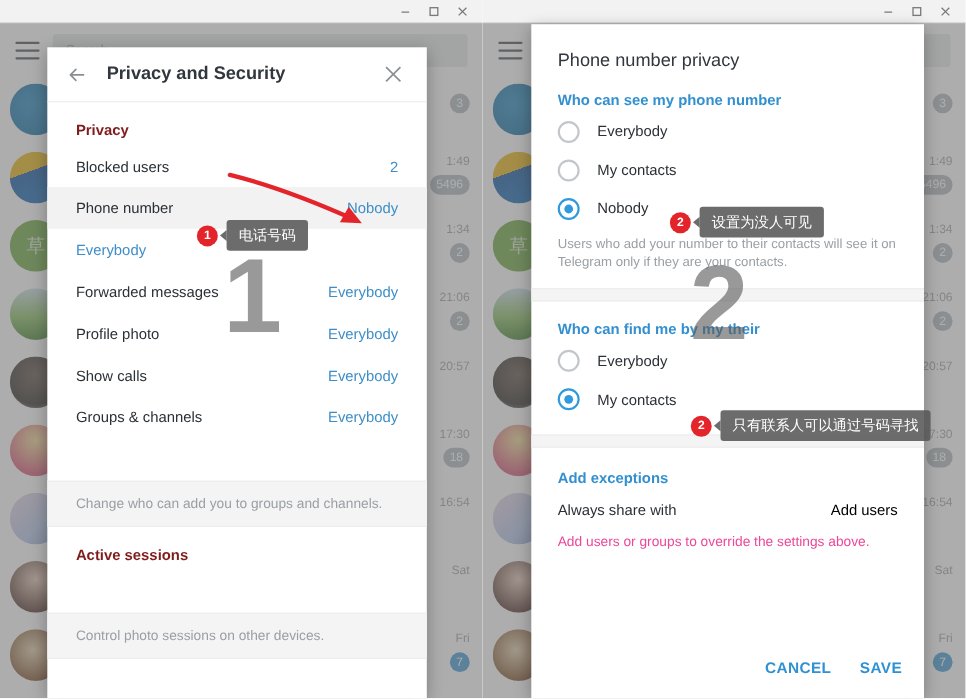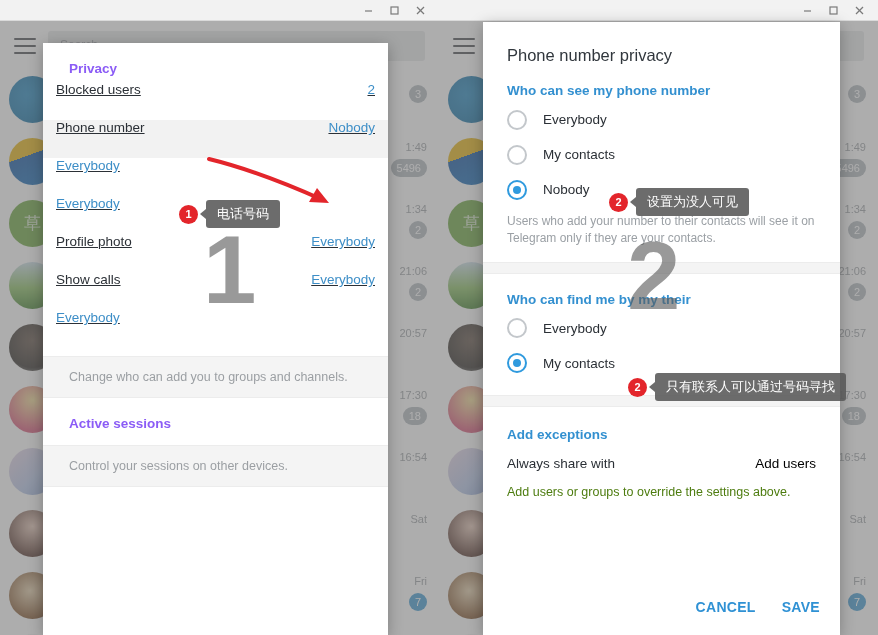--- a/index.html
+++ b/index.html
@@ -83,33 +83,33 @@
   }
   .icon-btn{
     width:30px;height:30px;display:flex;align-items:center;justify-content:center;
     color:#888b8e;flex:none;
   }
   .sheet-title{
     flex:1;margin-left:12px;font-size:16.5px;font-weight:bold;color:#31373d;
   }
 
   .section-title{
-    color:#8b5cf6;font-size:13.5px;font-weight:bold;
+    color:#7f1d1d;font-size:13.5px;font-weight:bold;
     padding:18px 20px 6px 26px;
   }
   .row{
-    position:relative;height:38px;display:flex;align-items:flex-start;
-    padding:0 13px;box-sizing:border-box;font-size:13.5px;color:#2b3036;text-decoration:underline;
+    position:relative;height:38px;display:flex;align-items:center;
+    padding:0 26px;box-sizing:border-box;font-size:13.5px;color:#2b3036;
   }
   .row .lbl{flex:1;}
   .row .val{color:#3d8ec7;font-size:13.5px;}
   .row.hl{background:#f2f2f2;}
   .note{
     background:#f4f4f4;border-top:1px solid #ececec;border-bottom:1px solid #ececec;
-    padding:13px 26px;font-size:12.5px;color:#9b9fa3;
+    padding:13px 26px;font-size:12.5px;color:#9b9fa3;margin-top:31px;
   }
   .spacer8{height:8px;}
 
   
   .sheet-right{left:44px;top:22px;width:357px;height:613px;}
   .pn-title{font-size:16.5px;font-weight:normal;color:#31373d;padding:24px 24px 0 24px;}
   .pn-sub{color:#3390d0;font-size:13.5px;font-weight:bold;padding:18px 24px 4px 24px;}
   .opt{
     position:relative;height:35px;display:flex;align-items:center;
     padding:0 24px;box-sizing:border-box;font-size:13.5px;color:#2b3036;
@@ -126,21 +126,21 @@
   .helper{
     padding:6px 24px 14px 24px;font-size:12px;color:#9ba0a5;line-height:1.45;
   }
   .divider{height:10px;background:#f4f4f4;border-top:1px solid #ececec;border-bottom:1px solid #ececec;}
   .excep-title{color:#3390d0;font-size:13.5px;font-weight:bold;padding:20px 24px 0 24px;}
   .share-row{
     display:flex;align-items:center;padding:14px 24px 0 24px;font-size:13.5px;color:#2b3036;
   }
   .share-row .lbl{flex:1;}
   .share-row .act{color:#000000;}
-  .excep-note{padding:14px 24px 0 24px;font-size:12.5px;color:#4d7c0f;}
+  .excep-note{padding:14px 24px 0 24px;font-size:12.5px;color:#ec4899;}
   .actions{
     position:absolute;right:20px;bottom:20px;display:flex;gap:26px;align-items:center;
   }
   .actions .btn{
     color:#2f91d4;font-size:14px;font-weight:bold;letter-spacing:.3px;
   }
 
   
   .ann{position:absolute;z-index:40;}
   .tip{
@@ -273,55 +273,71 @@
                 <div class="av-grad" style="background:linear-gradient(180deg,#f3f3f3 0%,#f0f0f0 55%,#c0282e 55%,#a8202a 100%)"></div>
               </div>
 
           </div>
         </div>
       </div>
       <div class="scrim"></div>
     </div>
 
     <div class="sheet sheet-left">
+      <div class="sheet-head">
+        <div class="icon-btn">
+          <svg width="20" height="20" viewBox="0 0 20 20">
+              <path d="M16 10H4M4 10l5-5M4 10l5 5" fill="none" stroke="#8b8e91" stroke-width="1.5" stroke-linecap="round" stroke-linejoin="round"></path>
+            </svg>
+        </div>
+        <div class="sheet-title">Privacy and Security</div>
+        <div class="icon-btn">
+          <svg width="17" height="17" viewBox="0 0 17 17">
+              <line x1="2" y1="2" x2="15" y2="15" stroke="#8b8e91" stroke-width="1.5"></line>
+              <line x1="15" y1="2" x2="2" y2="15" stroke="#8b8e91" stroke-width="1.5"></line>
+            </svg>
+        </div>
+      </div>
 
       <div class="section-title">Privacy</div>
 
       <div class="row">
         <span class="lbl">Blocked users</span>
         <span class="val">2</span>
       </div>
       <div class="row hl">
         <span class="lbl">Phone number</span>
         <span class="val">Nobody</span>
       </div>
       <div class="row">
         <span class="val">Everybody</span>
       </div>
       <div class="row">
+        <span class="lbl">Forwarded messages</span>
         <span class="val">Everybody</span>
       </div>
       <div class="row">
         <span class="lbl">Profile photo</span>
         <span class="val">Everybody</span>
       </div>
       <div class="row">
         <span class="lbl">Show calls</span>
         <span class="val">Everybody</span>
       </div>
       <div class="row">
+        <span class="lbl">Groups &amp; channels</span>
         <span class="val">Everybody</span>
       </div>
 
       <div class="spacer8"></div>
       <div class="note">Change who can add you to groups and channels.</div>
 
       <div class="section-title">Active sessions</div>
       <div class="spacer8"></div>
-      <div class="note">Control your sessions on other devices.</div>
+      <div class="note">Control photo sessions on other devices.</div>
     </div>
 
     <div class="bignum" style="left:203px;top:222px;">1</div>
 
     <svg class="arrow" style="left:205px;top:155px;" width="140" height="60" viewBox="0 0 140 60">
       <path d="M4 4 C 45 14, 80 28, 118 45" stroke="#e3252b" stroke-width="4" fill="none" stroke-linecap="round"></path>
       <path d="M124 48 L104 47 L112 33 Z" fill="#e3252b"></path>
     </svg>
 
     <div class="ann" style="left:179px;top:200px;">

